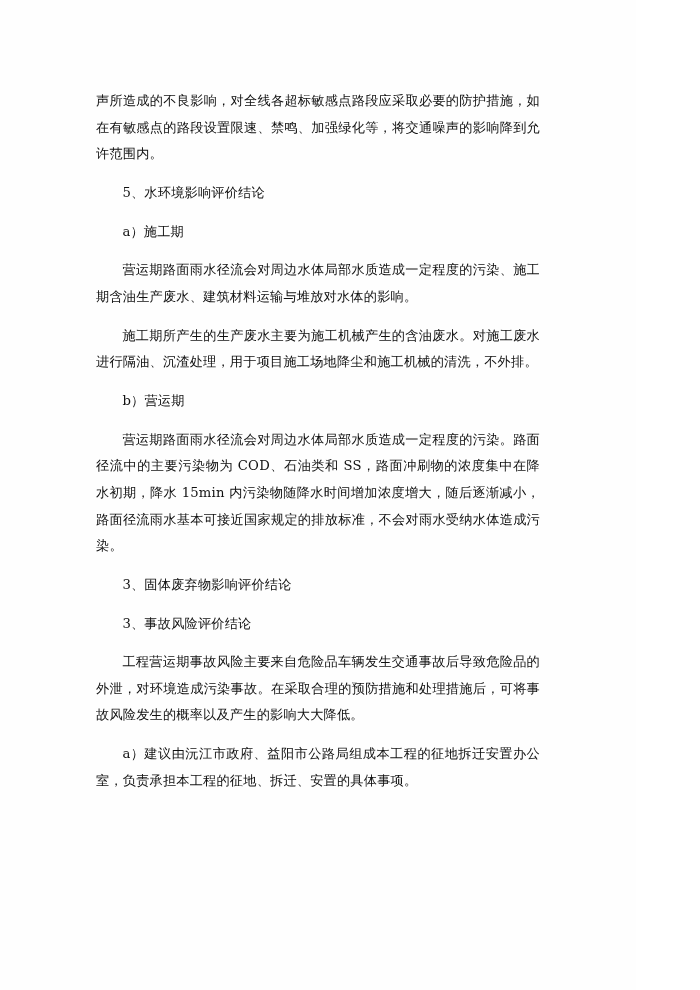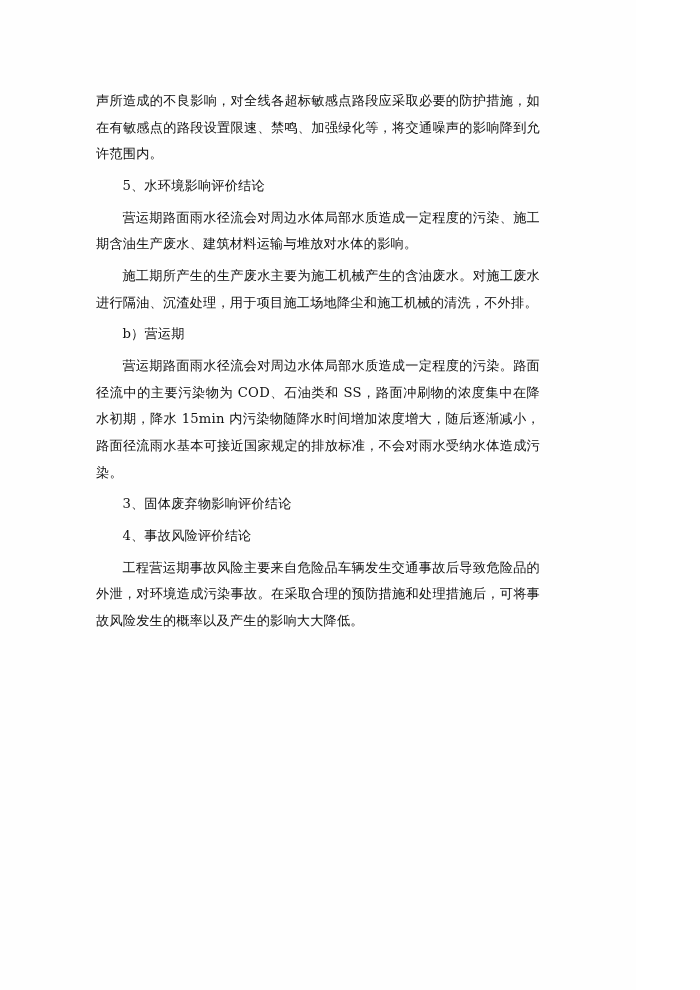--- a/index.html
+++ b/index.html
@@ -32,31 +32,33 @@
   }
   .para {
     margin: 0;
     text-indent: 0;
     white-space: normal;
   }
   .para.indent {
     text-indent: 2em;
   }
   .para + .para {
-    margin-top: 5px;
+    margin-top: 12px;
   }
 </style>
 </head>
 <body>
 
 <div class="page">
   <div class="doc-body">
     <p class="para">声所造成的不良影响，对全线各超标敏感点路段应采取必要的防护措施，如在有敏感点的路段设置限速、禁鸣、加强绿化等，将交通噪声的影响降到允许范围内。</p>
     <p class="para indent">5、水环境影响评价结论</p>
+    <p class="para indent">a）施工期</p>
     <p class="para indent">营运期路面雨水径流会对周边水体局部水质造成一定程度的污染、施工期含油生产废水、建筑材料运输与堆放对水体的影响。</p>
     <p class="para indent">施工期所产生的生产废水主要为施工机械产生的含油废水。对施工废水进行隔油、沉渣处理，用于项目施工场地降尘和施工机械的清洗，不外排。</p>
     <p class="para indent">b）营运期</p>
     <p class="para indent">营运期路面雨水径流会对周边水体局部水质造成一定程度的污染。路面径流中的主要污染物为 COD、石油类和 SS，路面冲刷物的浓度集中在降水初期，降水 15min 内污染物随降水时间增加浓度增大，随后逐渐减小，路面径流雨水基本可接近国家规定的排放标准，不会对雨水受纳水体造成污染。</p>
     <p class="para indent">3、固体废弃物影响评价结论</p>
-    <p class="para indent">4、事故风险评价结论</p>
+    <p class="para indent">3、事故风险评价结论</p>
     <p class="para indent">工程营运期事故风险主要来自危险品车辆发生交通事故后导致危险品的外泄，对环境造成污染事故。在采取合理的预防措施和处理措施后，可将事故风险发生的概率以及产生的影响大大降低。</p>
+    <p class="para indent">a）建议由沅江市政府、益阳市公路局组成本工程的征地拆迁安置办公室，负责承担本工程的征地、拆迁、安置的具体事项。</p>
   </div>
 </div>
 
 </body></html>

